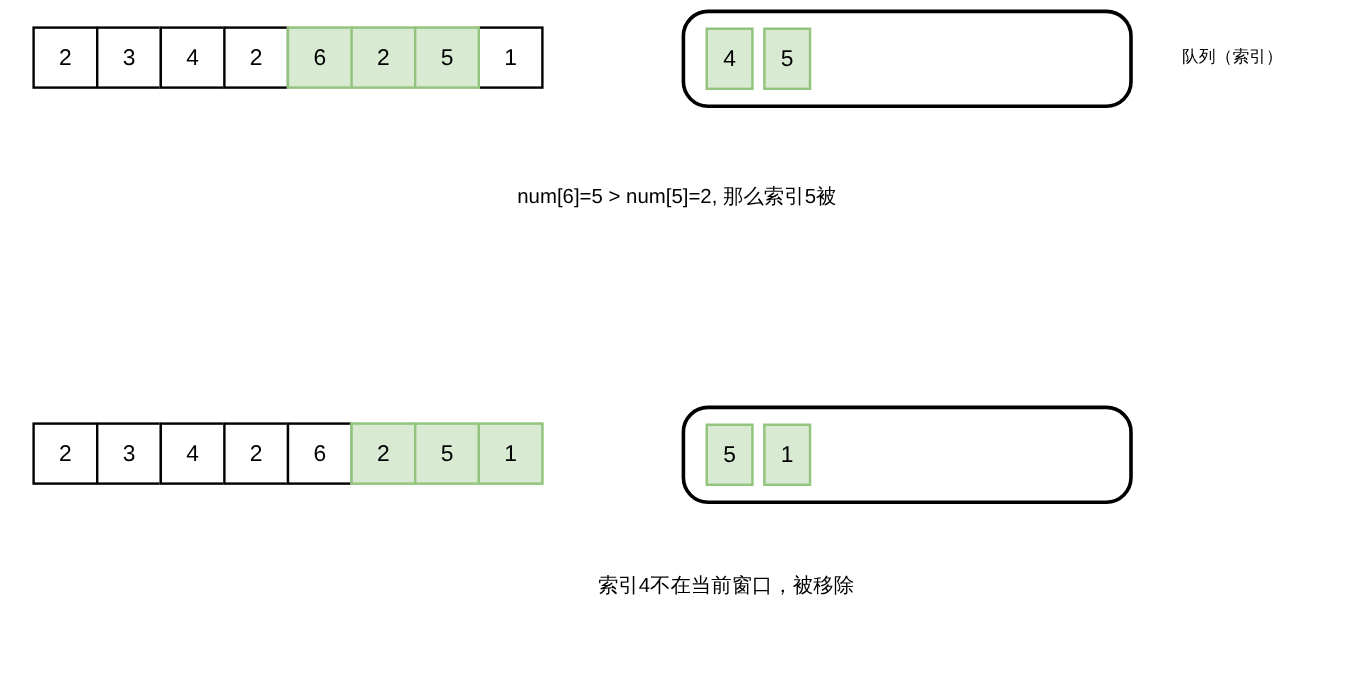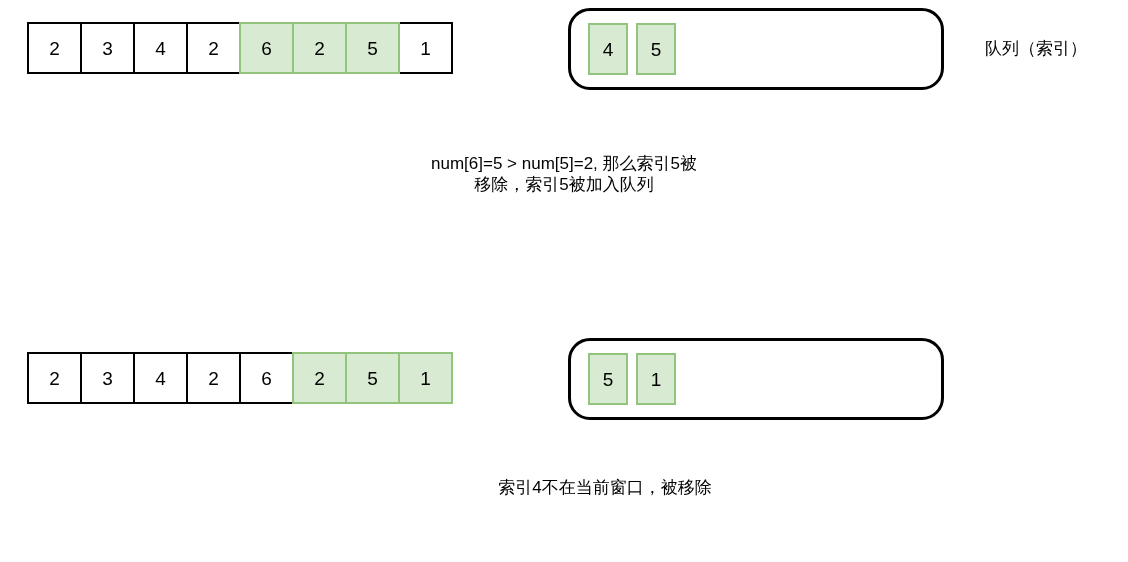--- a/index.html
+++ b/index.html
@@ -73,21 +73,21 @@
     align-items: center;
     justify-content: center;
     font-size: 19px;
     line-height: 1;
     color: #000000;
   }
 
   
   .side-label {
     position: absolute;
-    font-size: 17px;
+    font-size: 14px;
     line-height: 1;
     white-space: nowrap;
     color: #000000;
   }
 
   
   .caption {
     position: absolute;
     width: 100%;
     left: 0;
@@ -119,21 +119,20 @@
 
   <div class="queue-box" style="left:568px; top:8px; width:376px; height:82px;">
     <div class="queue-cell">4</div>
     <div class="queue-cell">5</div>
   </div>
 
   <div class="side-label" style="left:985px; top:40px;">队列（索引）</div>
 
   <div class="caption" style="top:153px;">
     <span class="cline">num[6]=5  &gt; num[5]=2, 那么索引5被</span>
-    <span class="cline">移除，索引5被加入队列</span>
   </div>
 
   <div class="array-strip" style="left:27px; top:352px;">
     <div class="array-cell">2</div>
     <div class="array-cell">3</div>
     <div class="array-cell">4</div>
     <div class="array-cell">2</div>
     <div class="array-cell">6</div>
     <div class="array-cell hl">2</div>
     <div class="array-cell hl">5</div>

